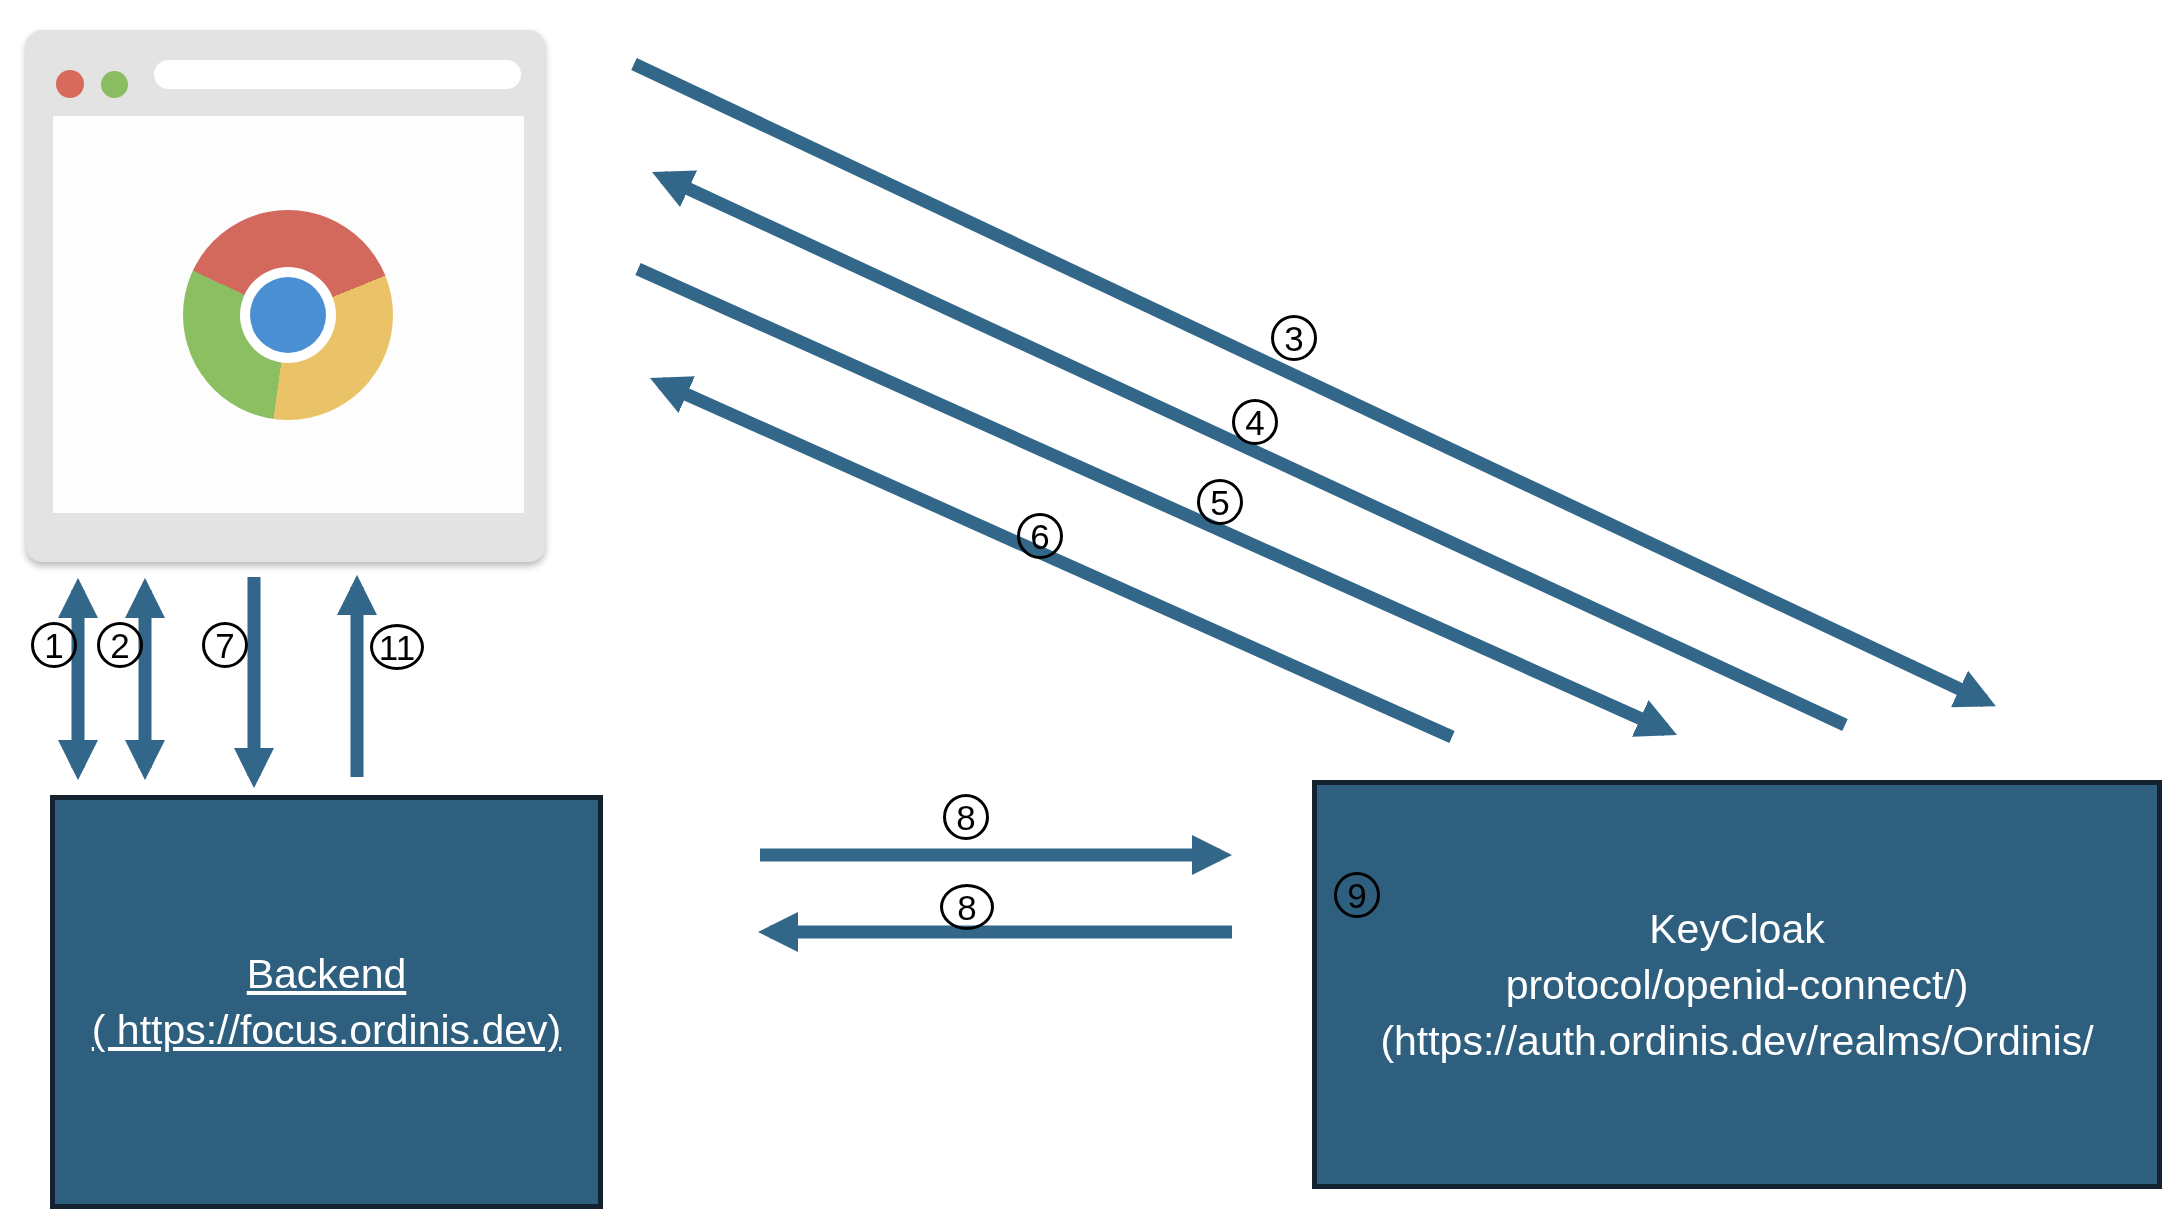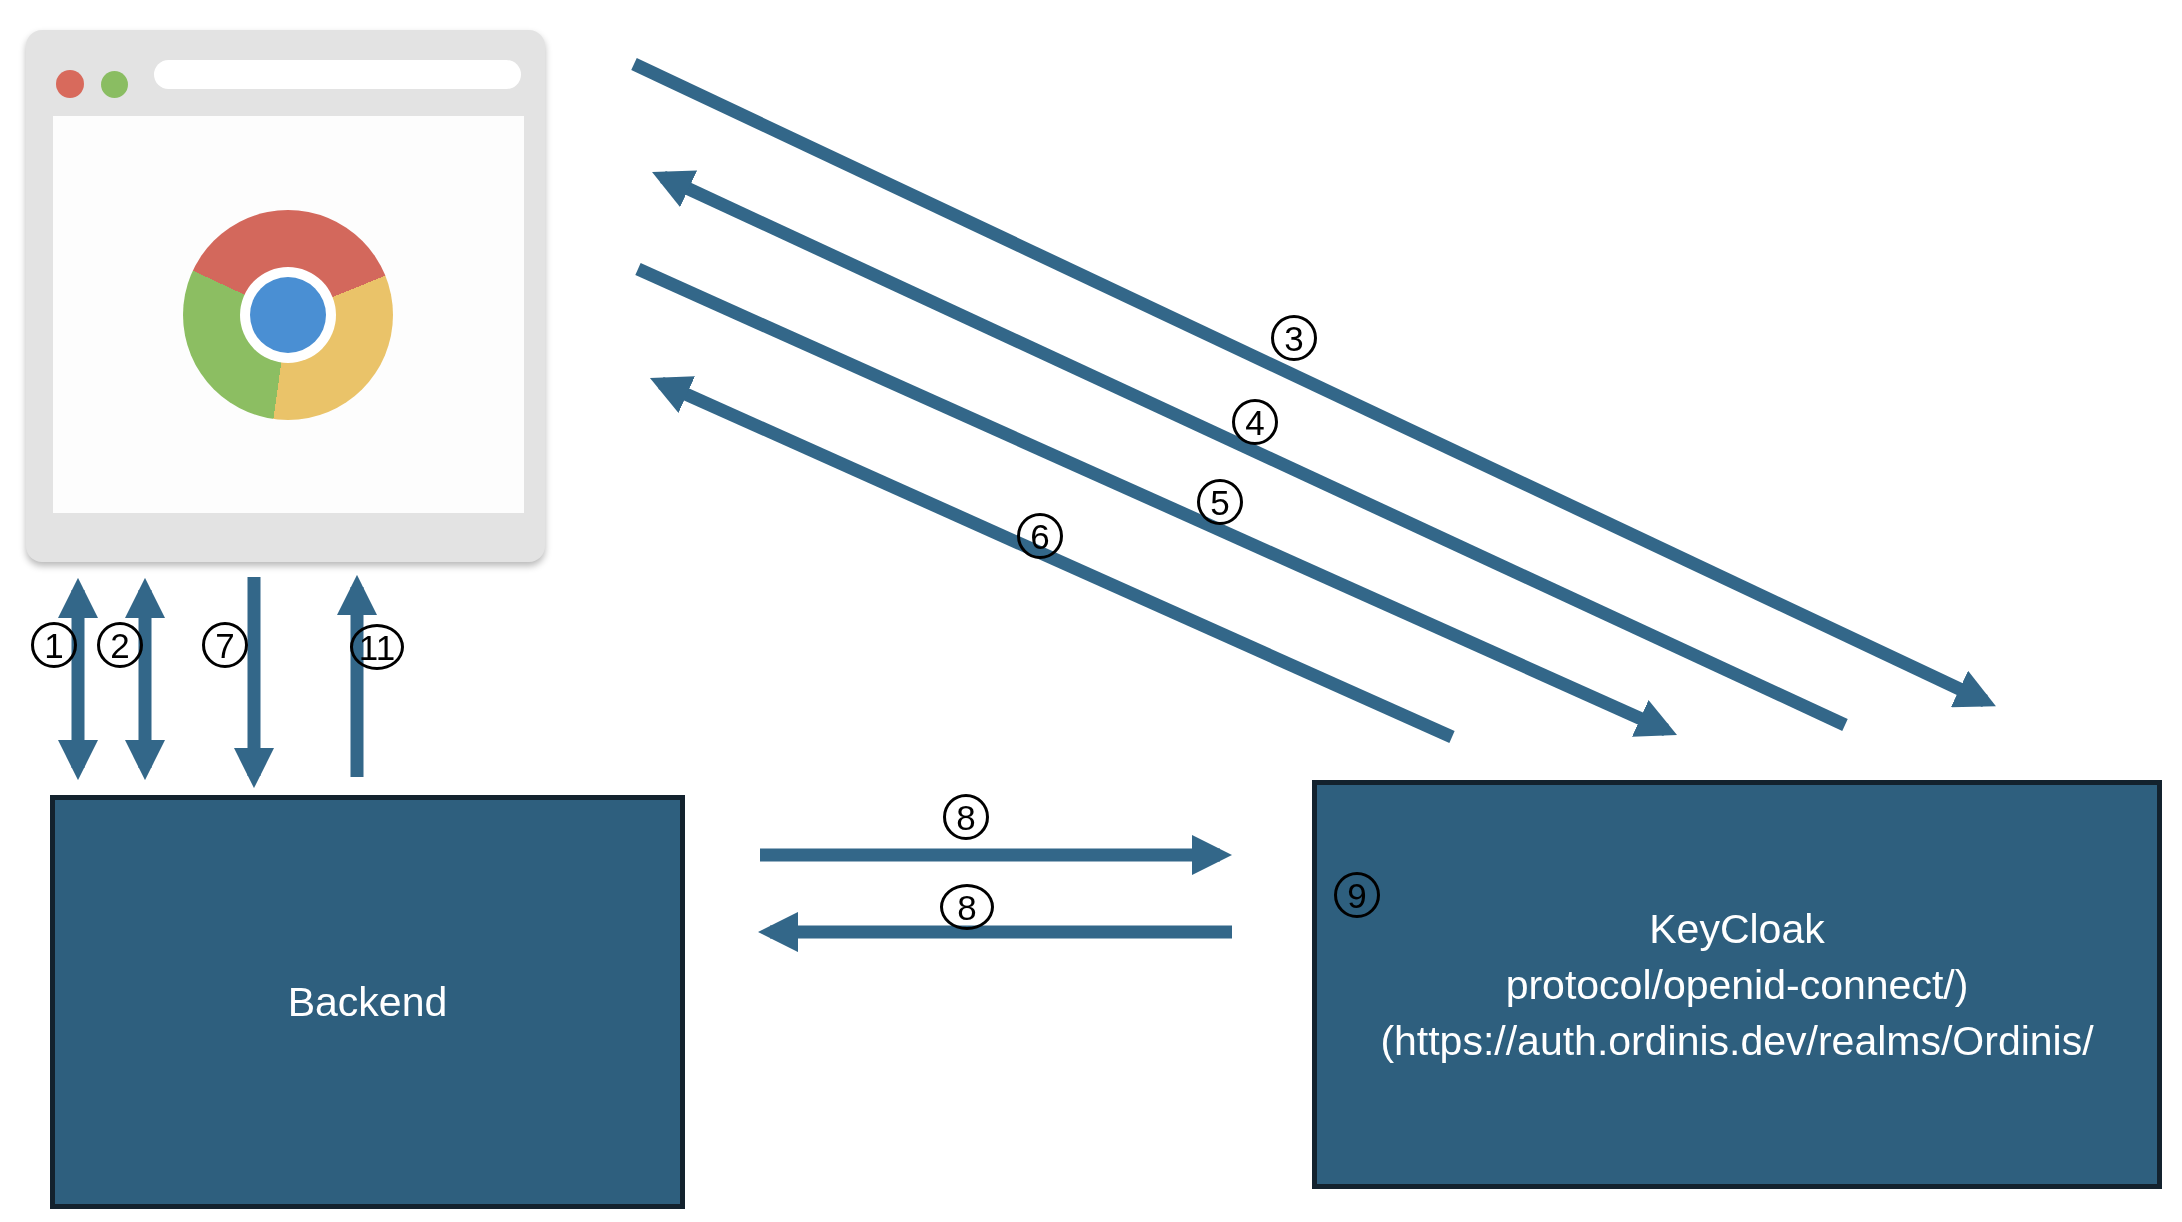--- a/index.html
+++ b/index.html
@@ -43,21 +43,21 @@
     background:#4A8FD3; border-radius:50%;
   }
 
   
   .box {
     position:absolute; background:#2E5F7E; border:5px solid #13222E;
     box-sizing:border-box; display:flex; flex-direction:column;
     align-items:center; justify-content:center;
     color:#ffffff; text-align:center;
   }
-  .box-backend  { left:50px;   top:795px; width:635px; height:414px; }
+  .box-backend  { left:50px;   top:795px; width:553px; height:414px;text-decoration:underline; }
   .box-keycloak { left:1312px; top:780px; width:850px; height:409px; }
   .box-line { font-size:41px; line-height:56px; white-space:nowrap; }
 
   
   .num {
     position:absolute; display:flex; align-items:center; justify-content:center;
     height:46px; min-width:46px; padding:0 2px; box-sizing:border-box;
     border:3px solid #000000; border-radius:50%;
     font-size:35px; line-height:1; color:#000000; background:transparent;
   }
@@ -96,33 +96,34 @@
     <span class="dot dot-red"></span>
     <span class="dot dot-green"></span>
     <div class="addr"></div>
     <div class="content">
       <div class="chrome"></div>
     </div>
   </div>
 
   <div class="box box-backend">
     <div class="box-line">Backend</div>
+    <div class="box-line">( https://focus.ordinis.dev)</div>
   </div>
 
   <div class="box box-keycloak">
     <div class="num num-in-box">9</div>
     <div class="box-line">KeyCloak</div>
     <div class="box-line">protocol/openid-connect/)</div>
     <div class="box-line">(https://auth.ordinis.dev/realms/Ordinis/</div>
   </div>
 
   <div class="num" style="left:31px;  top:622px;">1</div>
   <div class="num" style="left:97px;  top:622px;">2</div>
   <div class="num" style="left:202px; top:622px;">7</div>
-  <div class="num num-wide" style="left:350px; top:624px;">11</div>
+  <div class="num num-wide" style="left:370px; top:624px;">11</div>
   <div class="num" style="left:1271px; top:315px;">3</div>
   <div class="num" style="left:1232px; top:399px;">4</div>
   <div class="num" style="left:1197px; top:479px;">5</div>
   <div class="num" style="left:1017px; top:513px;">6</div>
   <div class="num" style="left:943px; top:794px;">8</div>
   <div class="num num-wide" style="left:940px; top:884px;">8</div>
 
 </div>
 
 </body></html>

